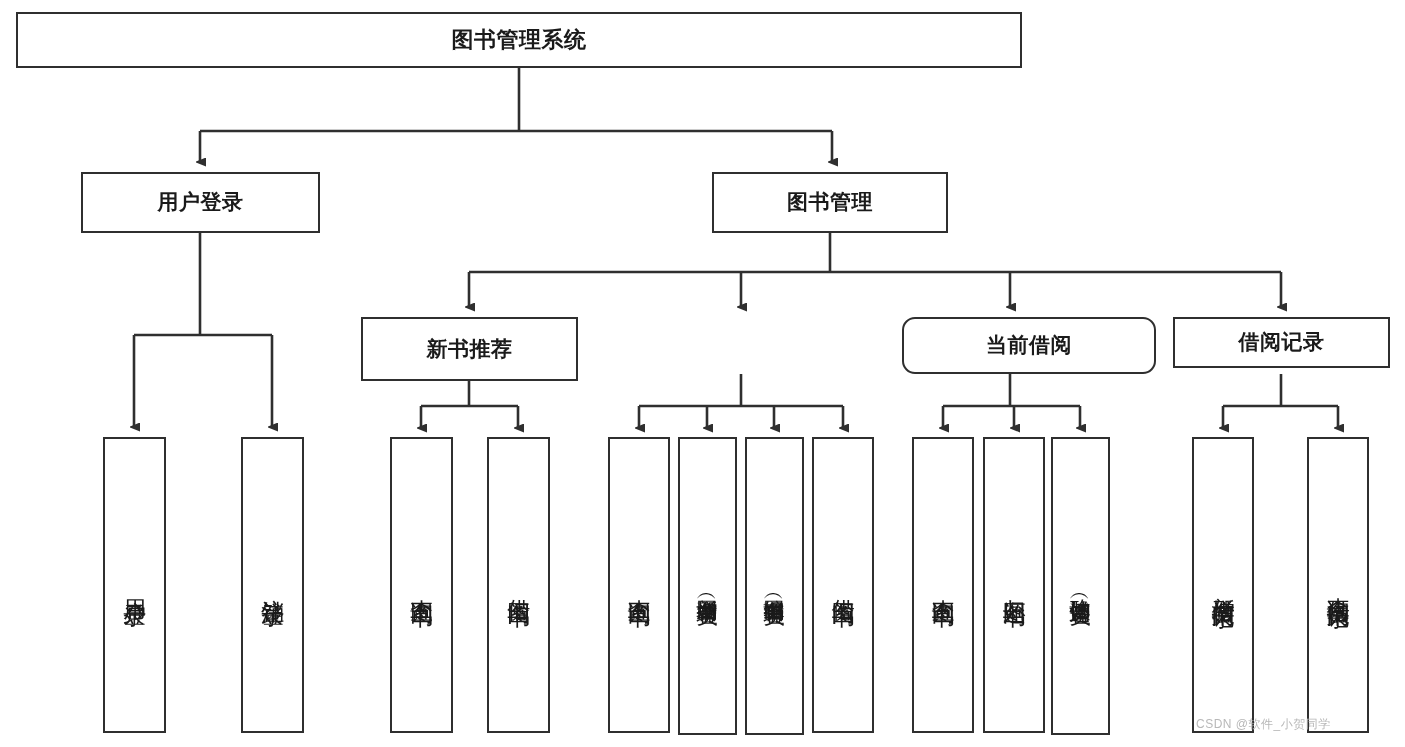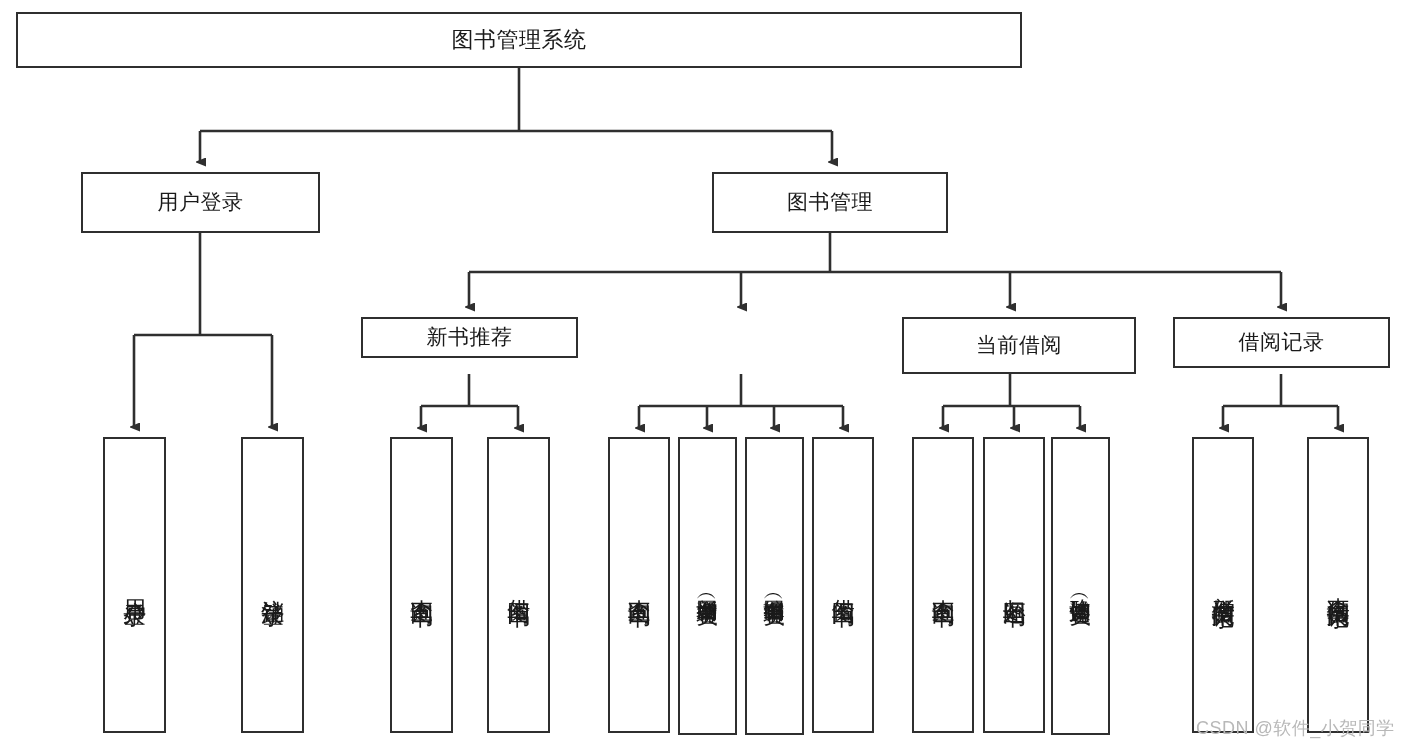--- a/index.html
+++ b/index.html
@@ -38,20 +38,21 @@
   .node .label {
     display: block;
     text-align: center;
     line-height: 1.18;
     letter-spacing: 0.5px;
   }
   
   .h-node .label {
     font-size: 21px;
     writing-mode: horizontal-tb;
+    font-weight: bold;
   }
   #node-root .label { font-size: 22px; }
   
   .v-node {
     align-items: center;
     justify-content: center;
   }
   .v-node .label {
     writing-mode: vertical-rl;
     text-orientation: upright;
@@ -59,21 +60,21 @@
     line-height: 1.1;
     letter-spacing: 2px;
     max-height: 100%;
   }
   .v-node.small .label {
     font-size: 21px;
     letter-spacing: 1px;
   }
   .watermark {
     position: absolute;
-    font-size: 18px;
+    font-size: 12px;
     color: #b8b8b8;
     white-space: nowrap;
     letter-spacing: 0.5px;
   }
 </style>
 </head>
 <body>
 
 <div id="canvas">
 
@@ -131,24 +132,24 @@
     <span class="label">图书管理系统</span>
   </div>
 
   <div class="node h-node" style="left:81px; top:172px; width:239px; height:61px;">
     <span class="label">用户登录</span>
   </div>
   <div class="node h-node" style="left:712px; top:172px; width:236px; height:61px;">
     <span class="label">图书管理</span>
   </div>
 
-  <div class="node h-node" style="left:361px; top:317px; width:217px; height:41px;">
+  <div class="node h-node" style="left:361px; top:317px; width:217px; height:64px;">
     <span class="label">新书推荐</span>
   </div>
-  <div class="node h-node" style="left:902px; top:317px; width:234px; height:57px;">
+  <div class="node h-node" style="left:902px; top:317px; width:254px; height:57px;border-radius:13px;">
     <span class="label">当前借阅</span>
   </div>
   <div class="node h-node" style="left:1173px; top:317px; width:217px; height:51px;">
     <span class="label">借阅记录</span>
   </div>
 
   <div class="node v-node" style="left:103px; top:437px; width:63px; height:296px;">
     <span class="label">用户登录</span>
   </div>
   <div class="node v-node" style="left:241px; top:437px; width:63px; height:296px;">

